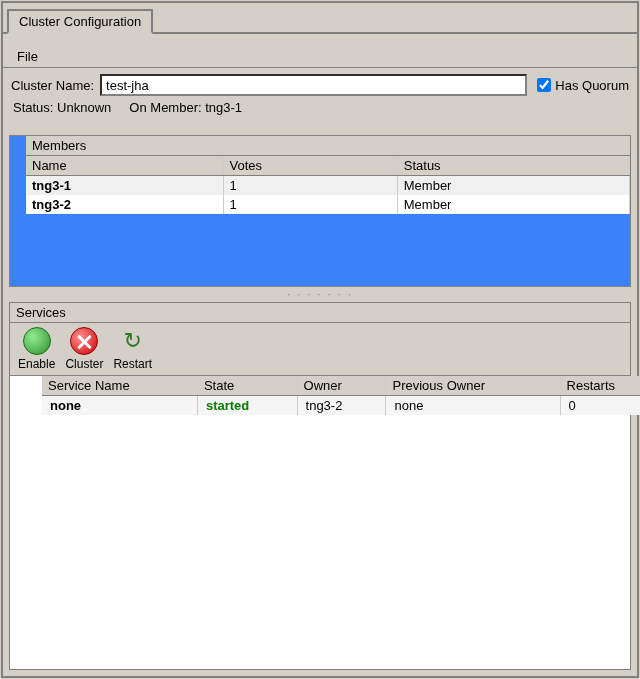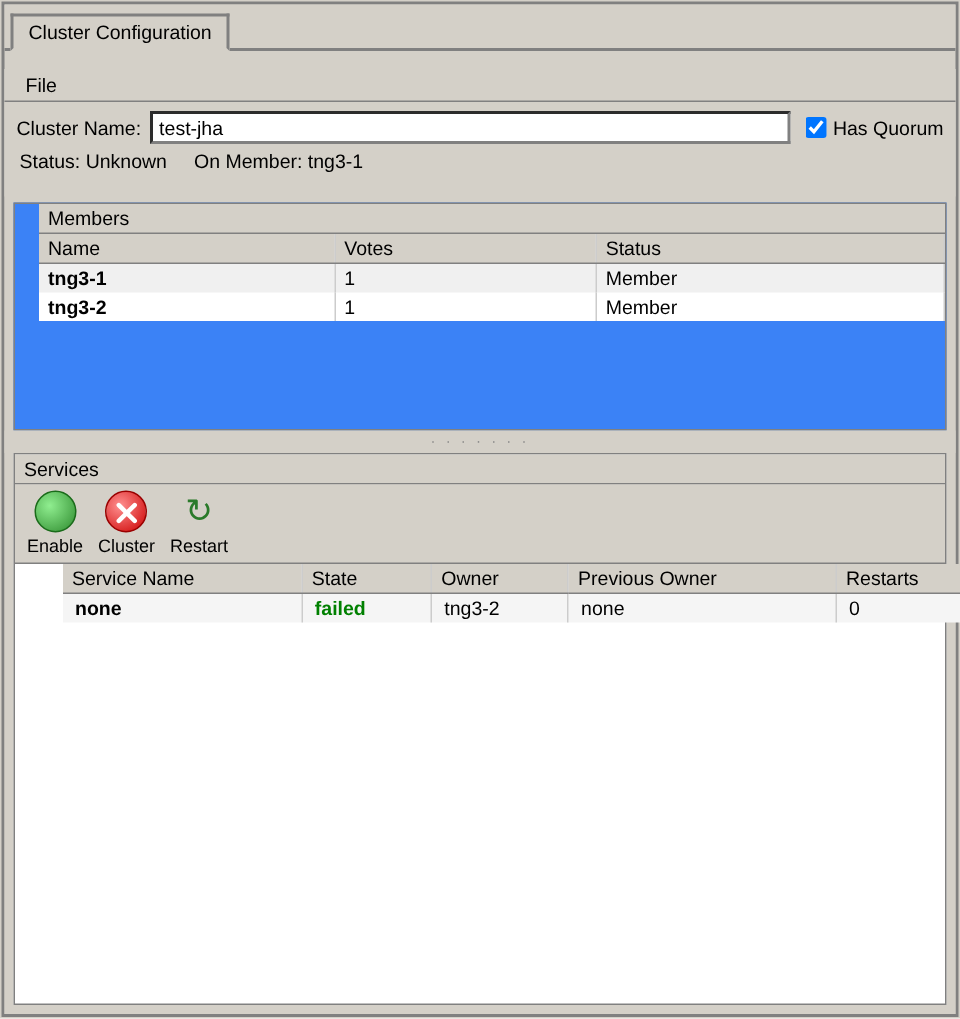--- a/index.html
+++ b/index.html
@@ -399,21 +399,21 @@
             <th>Service Name</th>
             <th>State</th>
             <th>Owner</th>
             <th>Previous Owner</th>
             <th>Restarts</th>
           </tr>
         </thead>
         <tbody id="services-tbody">
             <tr>
     <td><strong>none</strong></td>
-    <td><span class="state-started">failed</span></td>
+    <td><span class="state-started">started</span></td>
     <td>tng3-2</td>
     <td>none</td>
     <td>0</td>
   </tr>
           </tbody>
       </table>
     </div>
 
   </div>
 </div>

